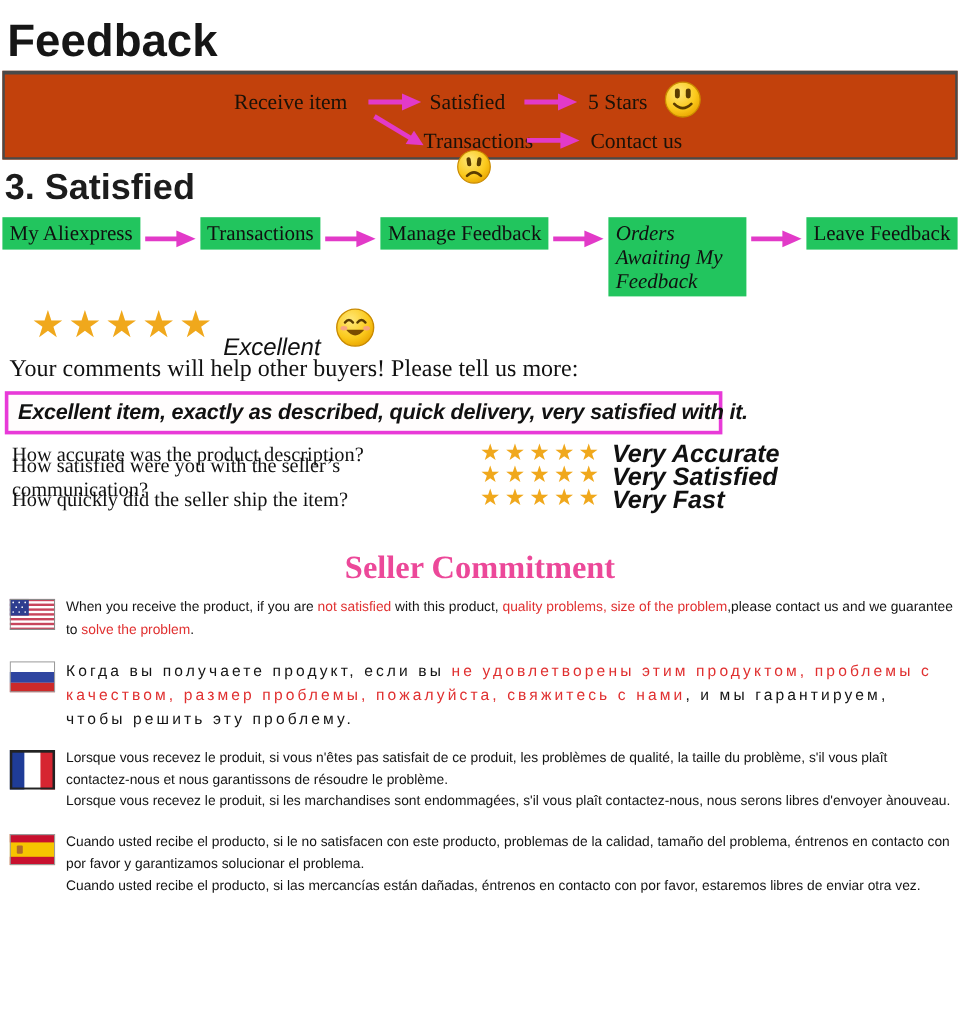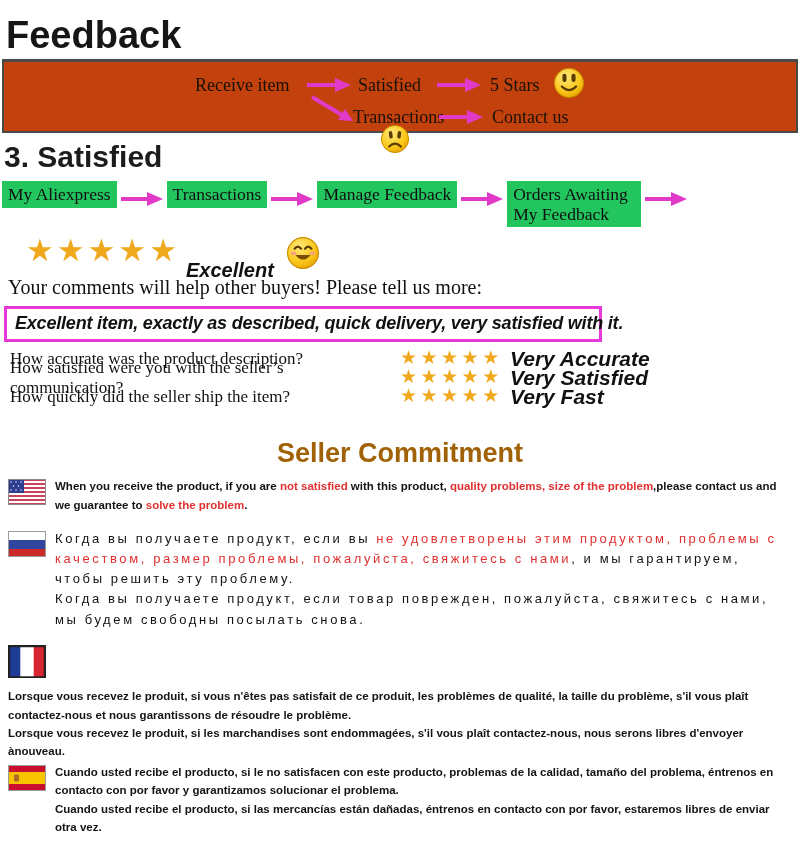--- a/index.html
+++ b/index.html
@@ -10,48 +10,48 @@
 
   
   .flow-box { position: relative; margin: 0 2px; height: 74px; background: #c2410c; border: 2px solid #4a4a4a; border-top-width: 3px; }
   .fc-label { position: absolute; font-family: "Liberation Serif", serif; font-size: 18px; color: #1a1208; white-space: nowrap; }
   .fc-arrow { position: absolute; }
 
   
   .sec1-title { font-size: 30px; font-weight: 600; color:#1c1c1c; margin: 7px 0 7px 4px; }
   .steps-flow { display: flex; align-items: flex-start; margin: 0 2px; }
   .steps-flow .step { background: #22c55e; font-family: "Liberation Serif", serif; font-size: 17.5px; padding: 3px 6px; color: #101010; white-space: nowrap; }
-  .steps-flow .step-wrap { white-space: normal; width: 134px; line-height: 1.15; }
+  .steps-flow .step-wrap { white-space: normal; width: 134px; line-height: 1.15; font-style: italic; }
   .steps-flow svg { margin: 9px 3px 0 3px; flex: none; }
 
   .rate-row { display: flex; align-items: center; margin: 9px 0 0 10px; height: 34px; }
   .rate-label { font-family: "Liberation Serif", serif; font-size: 19px; }
   .big-stars { color: #f0a81c; font-size: 31px; letter-spacing: 3px; margin: -6px 6px 0 16px; white-space: nowrap; }
-  .rate-value { font-weight: 700; font-style: italic; font-size: 20px; margin-right: 12px; margin-top: 34px; }
+  .rate-value { font-weight: 400; font-style: italic; font-size: 20px; margin-right: 12px; margin-top: 34px; }
 
   .comments-label { font-family: "Liberation Serif", serif; font-size: 20px; margin: 6px 0 7px 8px; }
 
   .comment-box { border: 3px solid #e83ad8; width: 598px; margin-left: 4px; padding: 4px 24px 5px 8px; background:#fffdfd; }
   .comment-text { font-weight: 700; font-style: italic; font-size: 18px; white-space: nowrap; letter-spacing: -0.2px; }
 
   .detailed { margin: 7px 0 0 10px; }
   .detailed-heading { font-family: "Liberation Serif", serif; font-size: 17px; margin-bottom: 1px; }
   .rating-row { display: flex; align-items: center; height: 19px; }
   .rating-row .q { font-family: "Liberation Serif", serif; font-size: 17px; width: 390px; flex: none; }
   .rating-row .small-stars { color: #f0a81c; font-size: 19px; letter-spacing: 3.5px; width: 110px; flex: none; margin-top:-3px; }
   .rating-row .val { font-weight: 700; font-style: italic; font-size: 21px; }
 
   
-  .commitment-heading { text-align: center; color: #a16207; font-size: 27px; font-weight: 700; margin: 32px 0 8px 0; }
+  .commitment-heading { text-align: center; color: #ec4899; font-size: 27px; font-weight: 700; margin: 32px 0 8px 0; font-family: Liberation Serif, serif; }
   .lang-block { display: flex; gap: 9px; margin: 0 6px 15px 8px; }
   .lang-block .flag { flex: none; width: 38px; margin-top: 2px; }
-  .lang-text { font-size: 11.5px; font-weight: 700; line-height: 1.6; color: #141414; }
+  .lang-text { font-size: 11.5px; font-weight: 400; line-height: 1.6; color: #141414; }
   .lang-text .red { color: #e03030; }
   .lang-ru .lang-text { font-weight: 400; font-size: 13px; letter-spacing: 2.6px; line-height: 1.55; }
-  .lang-fr { margin-bottom: 2px; flex-direction: column; }
+  .lang-fr { margin-bottom: 15px; }
   .lang-ru { margin-bottom: 13px; }
   .lang-es { margin-bottom: 9px; }
   .flag svg { display:block; width: 100%; height: auto; }
 </style>
 </head>
 <body>
 
 <svg width="0" height="0" style="position:absolute" aria-hidden="true">
   <defs>
     <radialGradient id="faceGrad" cx="38%" cy="30%" r="75%">
@@ -116,20 +116,21 @@
     <div class="step">Manage Feedback</div>
     <svg width="44" height="18" viewBox="0 0 44 18">
       <line x1="1" y1="9" x2="29" y2="9" stroke="#e23ac8" stroke-width="4"></line>
       <polygon points="27,2 43,9 27,16" fill="#e23ac8"></polygon>
     </svg>
     <div class="step step-wrap">Orders Awaiting My Feedback</div>
     <svg width="44" height="18" viewBox="0 0 44 18">
       <line x1="1" y1="9" x2="29" y2="9" stroke="#e23ac8" stroke-width="4"></line>
       <polygon points="27,2 43,9 27,16" fill="#e23ac8"></polygon>
     </svg>
+    <div class="step">Leave Feedback</div>
   </div>
 
 <div class="rate-row">
   <span class="big-stars">★★★★★</span>
   <span class="rate-value">Excellent</span>
   <svg width="34" height="34" viewBox="0 0 36 36">
     <circle cx="18" cy="18" r="16.3" fill="url(#faceGrad)" stroke="#c98a00" stroke-width="1.2"></circle>
     <path d="M9 13.5 q3.5 -4.5 7 0" stroke="#5a3c00" stroke-width="2.2" fill="none" stroke-linecap="round"></path>
     <path d="M20 13.5 q3.5 -4.5 7 0" stroke="#5a3c00" stroke-width="2.2" fill="none" stroke-linecap="round"></path>
     <path d="M10 20 q8 10 16 0 z" fill="#7a4a00"></path>
@@ -202,21 +203,20 @@
       <span class="flag">
         <svg viewBox="0 0 38 26">
           <rect width="38" height="26" fill="#fff"></rect>
           <rect y="9" width="38" height="9" fill="#2f45a0"></rect>
           <rect y="18" width="38" height="8" fill="#cc2a2a"></rect>
           <rect x="0.5" y="0.5" width="37" height="25" fill="none" stroke="#9a9a9a"></rect>
         </svg>
       </span>
       <div class="lang-text">
         <div class="lang-para"><span class="">Когда вы получаете продукт, если вы </span><span class="red">не удовлетворены этим продуктом, проблемы с качеством, размер проблемы, пожалуйста, свяжитесь с нами</span><span class="">, и мы гарантируем, чтобы решить эту проблему.</span></div>
-        <div class="lang-para"><span class="">Когда вы получаете продукт, если товар поврежден, пожалуйста, свяжитесь с нами, мы будем свободны посылать снова.</span></div>
       </div>
     </div>
     <div class="lang-block lang-fr">
       <span class="flag">
         <svg viewBox="0 0 34 30">
           <rect width="34" height="30" fill="#fff"></rect>
           <rect width="11" height="30" fill="#1f3c97"></rect>
           <rect x="23" width="11" height="30" fill="#d62531"></rect>
           <rect x="1" y="1" width="32" height="28" fill="none" stroke="#222" stroke-width="2"></rect>
         </svg>

